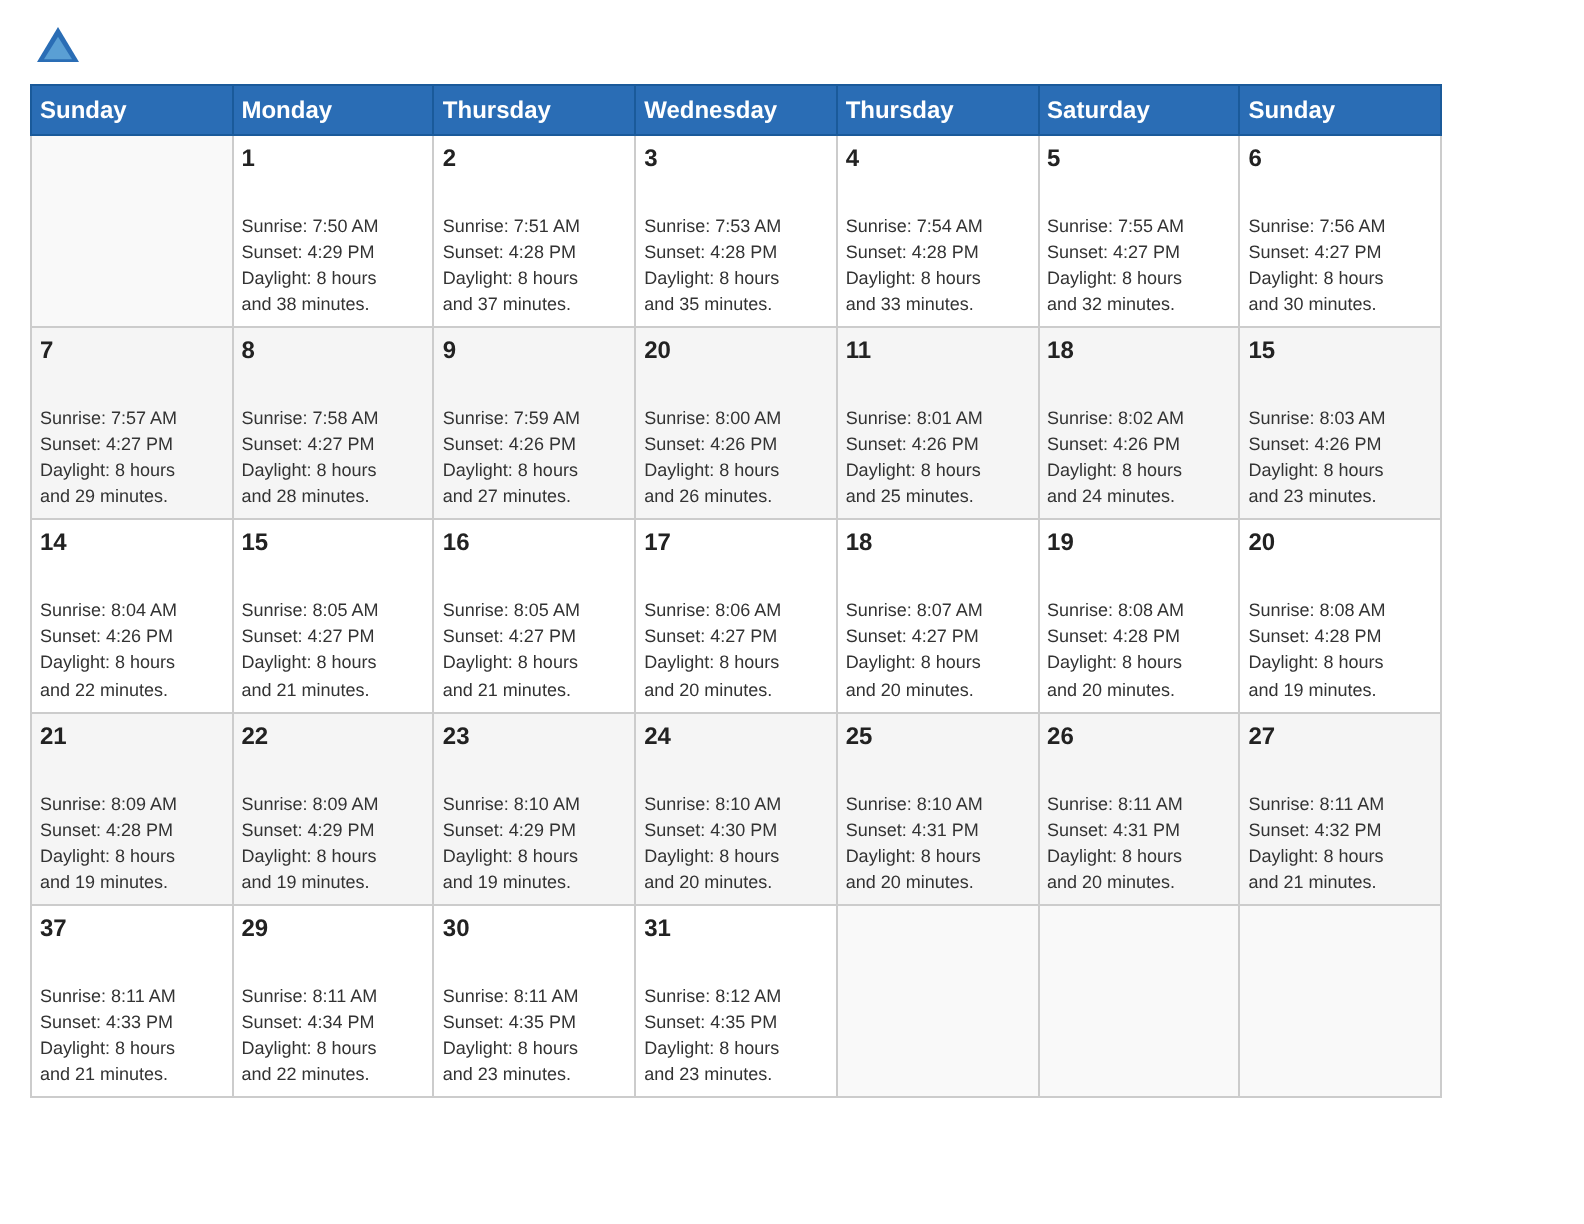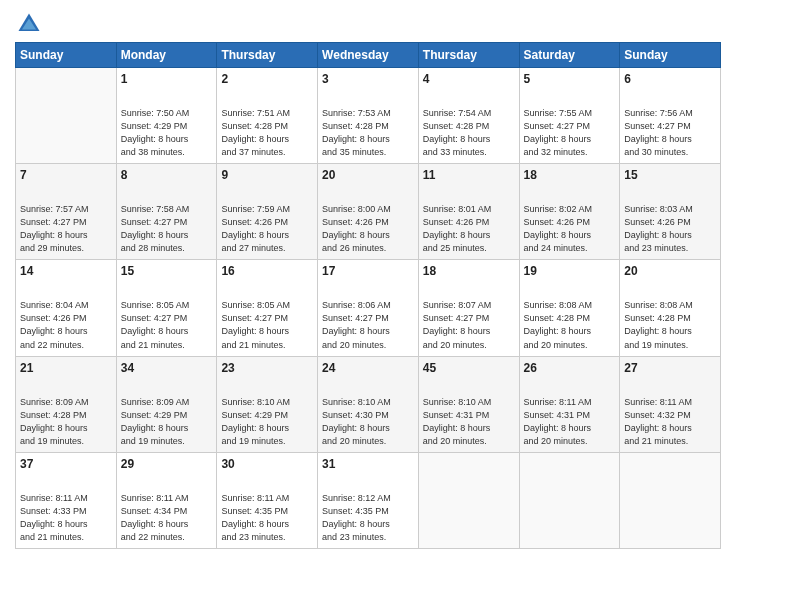--- a/index.html
+++ b/index.html
@@ -213,33 +213,33 @@
             <span class="day-num">20</span>
             <div class="day-info">Sunrise: 8:08 AM<br>Sunset: 4:28 PM<br>Daylight: 8 hours<br>and 19 minutes.</div>
           </td>
         </tr>
         <tr>
           <td>
             <span class="day-num">21</span>
             <div class="day-info">Sunrise: 8:09 AM<br>Sunset: 4:28 PM<br>Daylight: 8 hours<br>and 19 minutes.</div>
           </td>
           <td>
-            <span class="day-num">34</span>
+            <span class="day-num">22</span>
             <div class="day-info">Sunrise: 8:09 AM<br>Sunset: 4:29 PM<br>Daylight: 8 hours<br>and 19 minutes.</div>
           </td>
           <td>
             <span class="day-num">23</span>
             <div class="day-info">Sunrise: 8:10 AM<br>Sunset: 4:29 PM<br>Daylight: 8 hours<br>and 19 minutes.</div>
           </td>
           <td>
             <span class="day-num">24</span>
             <div class="day-info">Sunrise: 8:10 AM<br>Sunset: 4:30 PM<br>Daylight: 8 hours<br>and 20 minutes.</div>
           </td>
           <td>
-            <span class="day-num">45</span>
+            <span class="day-num">25</span>
             <div class="day-info">Sunrise: 8:10 AM<br>Sunset: 4:31 PM<br>Daylight: 8 hours<br>and 20 minutes.</div>
           </td>
           <td>
             <span class="day-num">26</span>
             <div class="day-info">Sunrise: 8:11 AM<br>Sunset: 4:31 PM<br>Daylight: 8 hours<br>and 20 minutes.</div>
           </td>
           <td>
             <span class="day-num">27</span>
             <div class="day-info">Sunrise: 8:11 AM<br>Sunset: 4:32 PM<br>Daylight: 8 hours<br>and 21 minutes.</div>
           </td>

